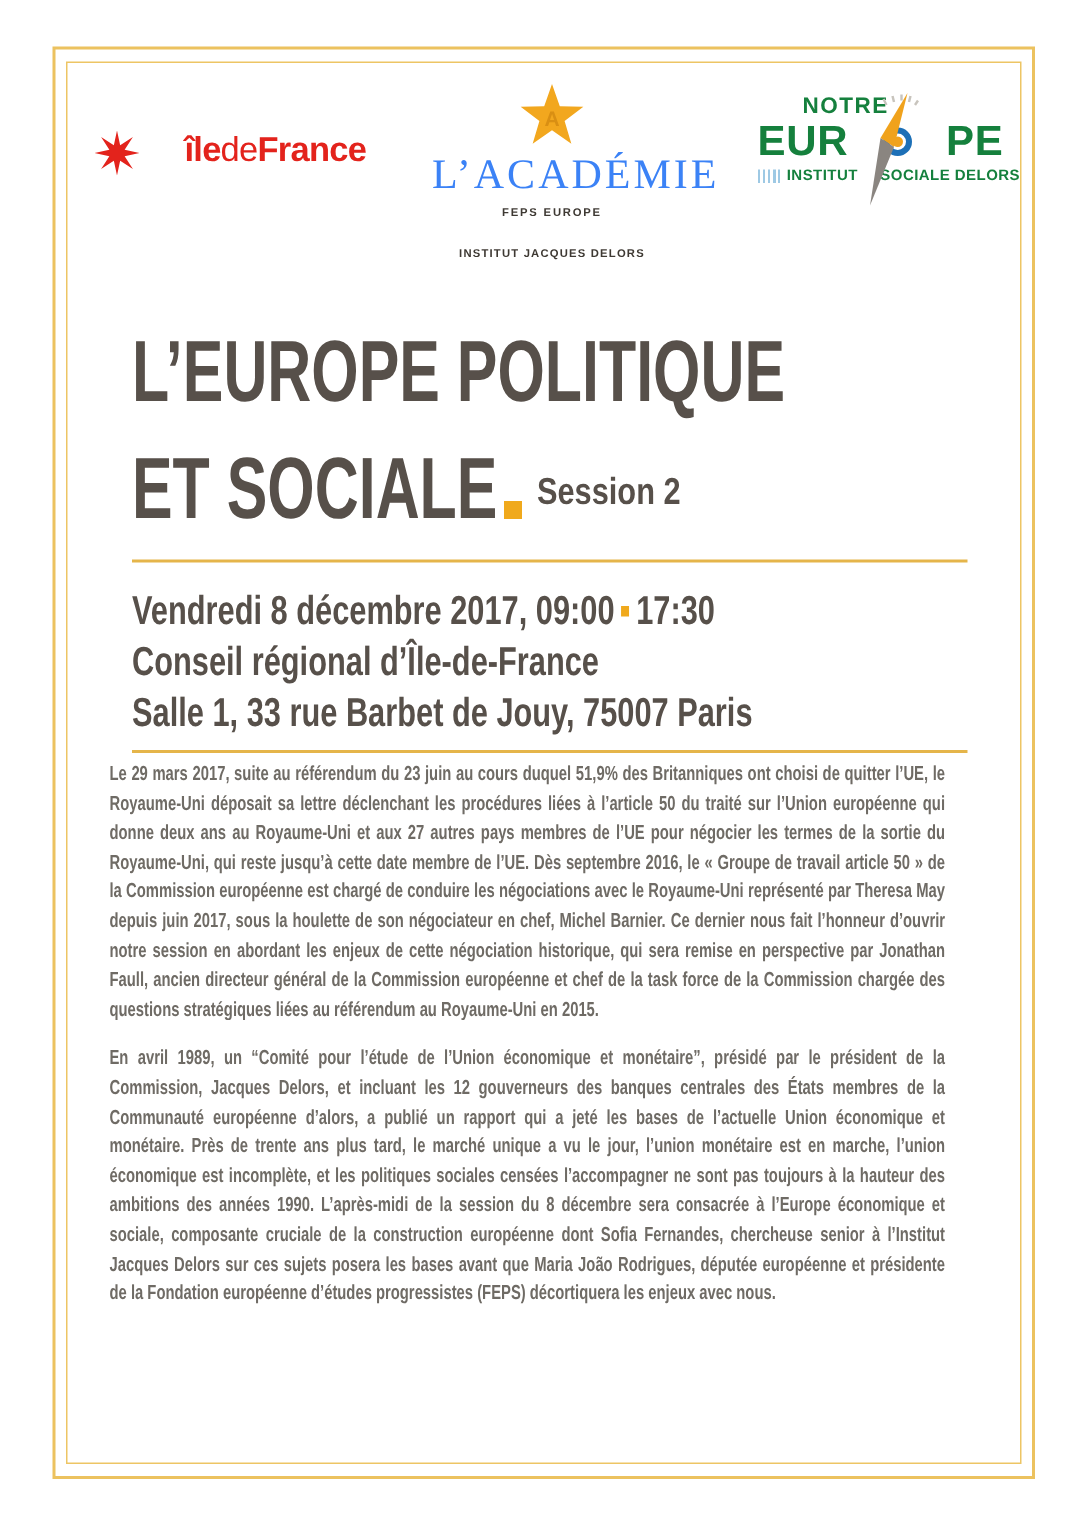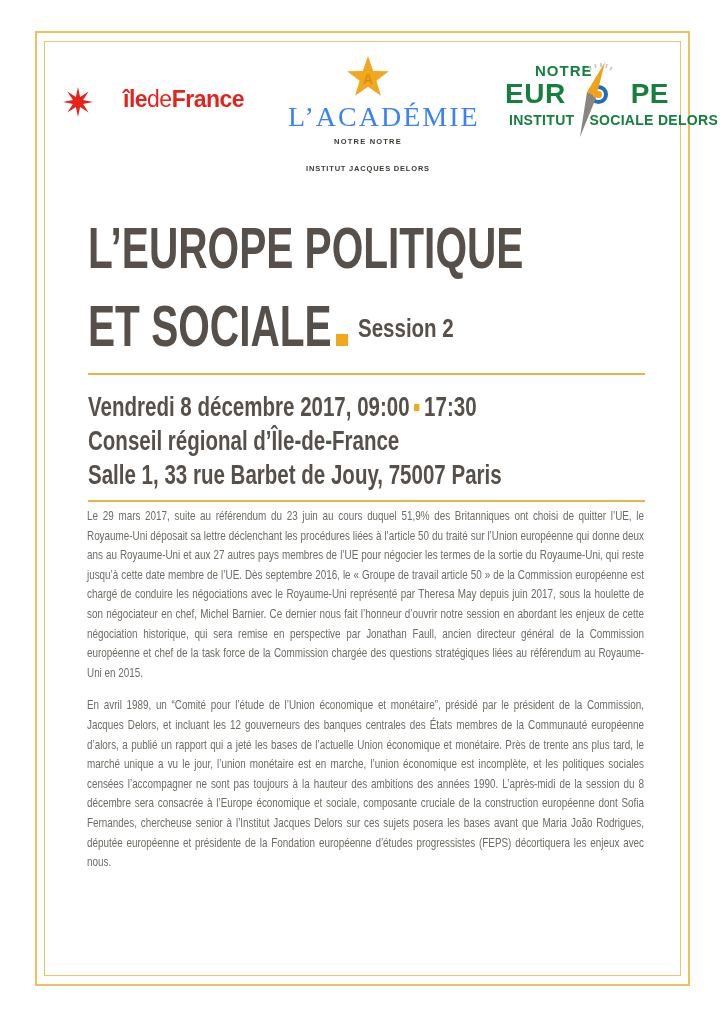--- a/index.html
+++ b/index.html
@@ -28,21 +28,21 @@
   .acad-sub2 { color:#3e3933; font-size:7.5px; font-weight:bold; letter-spacing:0.8px; margin-top:18px; }
 
   .logo-ne { position:absolute; left:505px; top:62px; width:175px; color:#15803d; }
   .ne-row1 { font-size:15px; font-weight:bold; letter-spacing:1px; margin-left:30px; }
   .ne-row2 { font-size:28px; font-weight:bold; letter-spacing:0.5px; line-height:30px;
     display:flex; align-items:center;gap:21px; }
   .ne-ring { display:inline-block; width:11px; height:11px; border:4px solid #1d70b7;
     border-radius:50%; position:relative; margin:0 2px; }
   .ne-ring::after { content:""; position:absolute; left:2px; top:2px; width:7px; height:7px;
     border-radius:50%; background:#f0a21c; }
-  .ne-row3 { font-size:14px; font-weight:bold; letter-spacing:0.3px; margin-top:3px;
+  .ne-row3 { font-size:10px; font-weight:bold; letter-spacing:0.3px; margin-top:3px;
     display:flex; align-items:center; white-space:nowrap;text-align:right; }
   .ne-ticks { display:inline-block; width:26px; height:9px; margin-right:4px;
     background:repeating-linear-gradient(90deg,#9ec9e4 0 1.8px, transparent 1.8px 3.4px); }
   .ne-word1 { margin-right:15px; }
   .ne-needle { position:absolute; left:70px; top:-2px; pointer-events:none; }
 
   
   .title-line { position:absolute; left:88px; color:#57504a; font-weight:bold;
     font-size:58px; line-height:60px; white-space:nowrap;
     transform:scaleX(0.70); transform-origin:0 0; letter-spacing:0px; }
@@ -57,21 +57,21 @@
   .rule-2 { top:500px; }
 
   
   .event { position:absolute; left:88px; top:390px; color:#57504a; font-weight:bold;
     font-size:27px; line-height:34px; transform:scaleX(0.76); transform-origin:0 0;
     white-space:nowrap; }
   .time-sq { display:inline-block; width:7px; height:7px; background:#f0a91c;
     margin:0 6px 3px 6px; vertical-align:middle; }
 
   
-  .body-text { position:absolute; left:87px; top:506px; width:557px; }
+  .body-text { position:absolute; left:73px; top:506px; width:557px;font-weight:bold; }
   .body-text p { margin:0 0 13px 0; width:762px; transform:scaleX(0.731); transform-origin:0 0;
     color:#6f6b65; font-size:13.5px; line-height:19.6px; text-align:justify; }
 </style>
 </head>
 <body>
 
 <div class="page">
 
   <div class="frame-outer"></div>
   <div class="frame-inner"></div>
@@ -82,21 +82,21 @@
     </svg>
     <div class="idf-text"><span class="idf-bold">île</span><span class="idf-reg">de</span><span class="idf-bold">France</span></div>
   </div>
 
   <div class="logo-academie">
     <svg class="acad-star" width="46" height="42" viewBox="0 0 46 42">
       <polygon fill="#f2a71e" points="23,0 28.2,14.9 43.9,15.2 31.4,24.7 35.9,39.8 23,30.8 10.1,39.8 14.6,24.7 2.1,15.2 17.8,14.9"></polygon>
       <text x="23" y="28" text-anchor="middle" font-size="14" font-family="Liberation Sans, sans-serif" font-weight="bold" fill="#d98f13">A</text>
     </svg>
     <div class="acad-name">L’ACADÉMIE</div>
-    <div class="acad-sub1">NOTRE NOTRE</div>
+    <div class="acad-sub1">FEPS EUROPE</div>
     <div class="acad-sub2">INSTITUT JACQUES DELORS</div>
   </div>
 
   <div class="logo-ne">
     <div class="ne-row1">NOTRE</div>
     <div class="ne-row2">
       <span>EUR</span>
         <span class="ne-ring"></span>
         <span>PE</span>
     </div>

